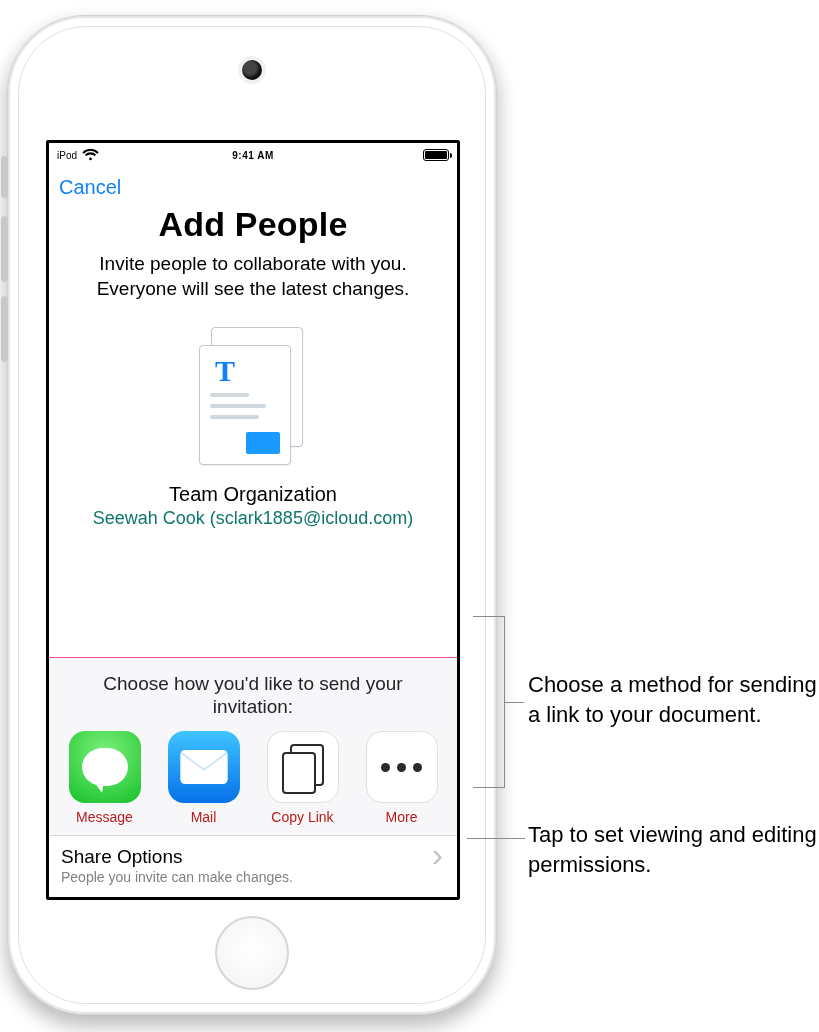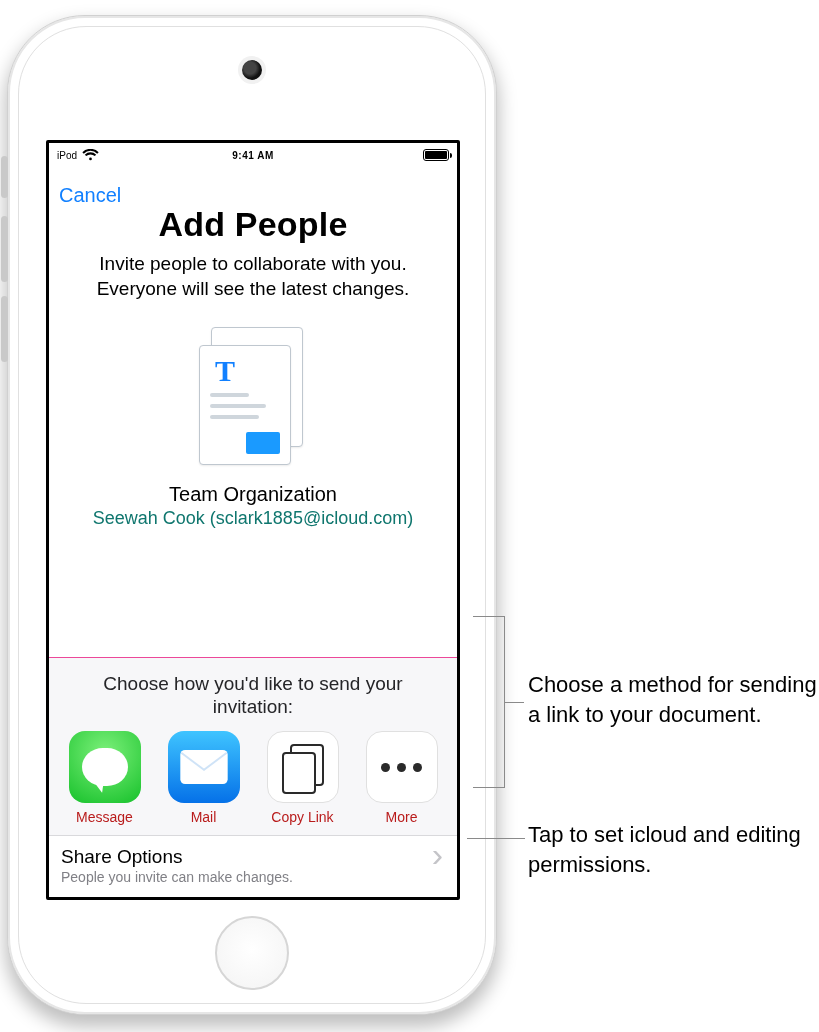--- a/index.html
+++ b/index.html
@@ -94,21 +94,21 @@
     border: 1.4px solid #000; border-radius: 3px;
     position: relative; padding: 1px;
   }
   .battery::after {
     content: ""; position: absolute; right: -4px; top: 3px;
     width: 2.5px; height: 5px; background: #000; border-radius: 0 2px 2px 0;
   }
   .battery .fill { background: #000; width: 100%; height: 100%; border-radius: 1px; }
 
   
-  .nav { height: 40px; display: flex; align-items: flex-end; padding: 0 10px; }
+  .nav { height: 40px; display: flex; align-items: center; padding: 0 10px; }
   .cancel { color: #1180ff; font-size: 20px; cursor: pointer; }
 
   
   .header { text-align: center; padding: 0 22px 8px; }
   .title { font-size: 34px; font-weight: 700; margin-top: -2px; letter-spacing: .2px;}
   .subtitle { font-size: 19px; line-height: 1.3; margin-top: 8px; color: #000; }
 
   
   .doc-wrap { text-align: center; margin-top: 18px; }
   .doc-icon { display: inline-block; position: relative; width: 120px; height: 140px; }
@@ -307,13 +307,13 @@
   </div>
 </div>
 
 <div class="wire w1a"></div>
 <div class="wire w1b"></div>
 <div class="wire w1c"></div>
 <div class="wire w1d"></div>
 <div class="callout c1">Choose a method for sending a link to your document.</div>
 
 <div class="wire w2a"></div>
-<div class="callout c2">Tap to set icloud and editing permissions.</div>
+<div class="callout c2">Tap to set viewing and editing permissions.</div>
 
 </body></html>

